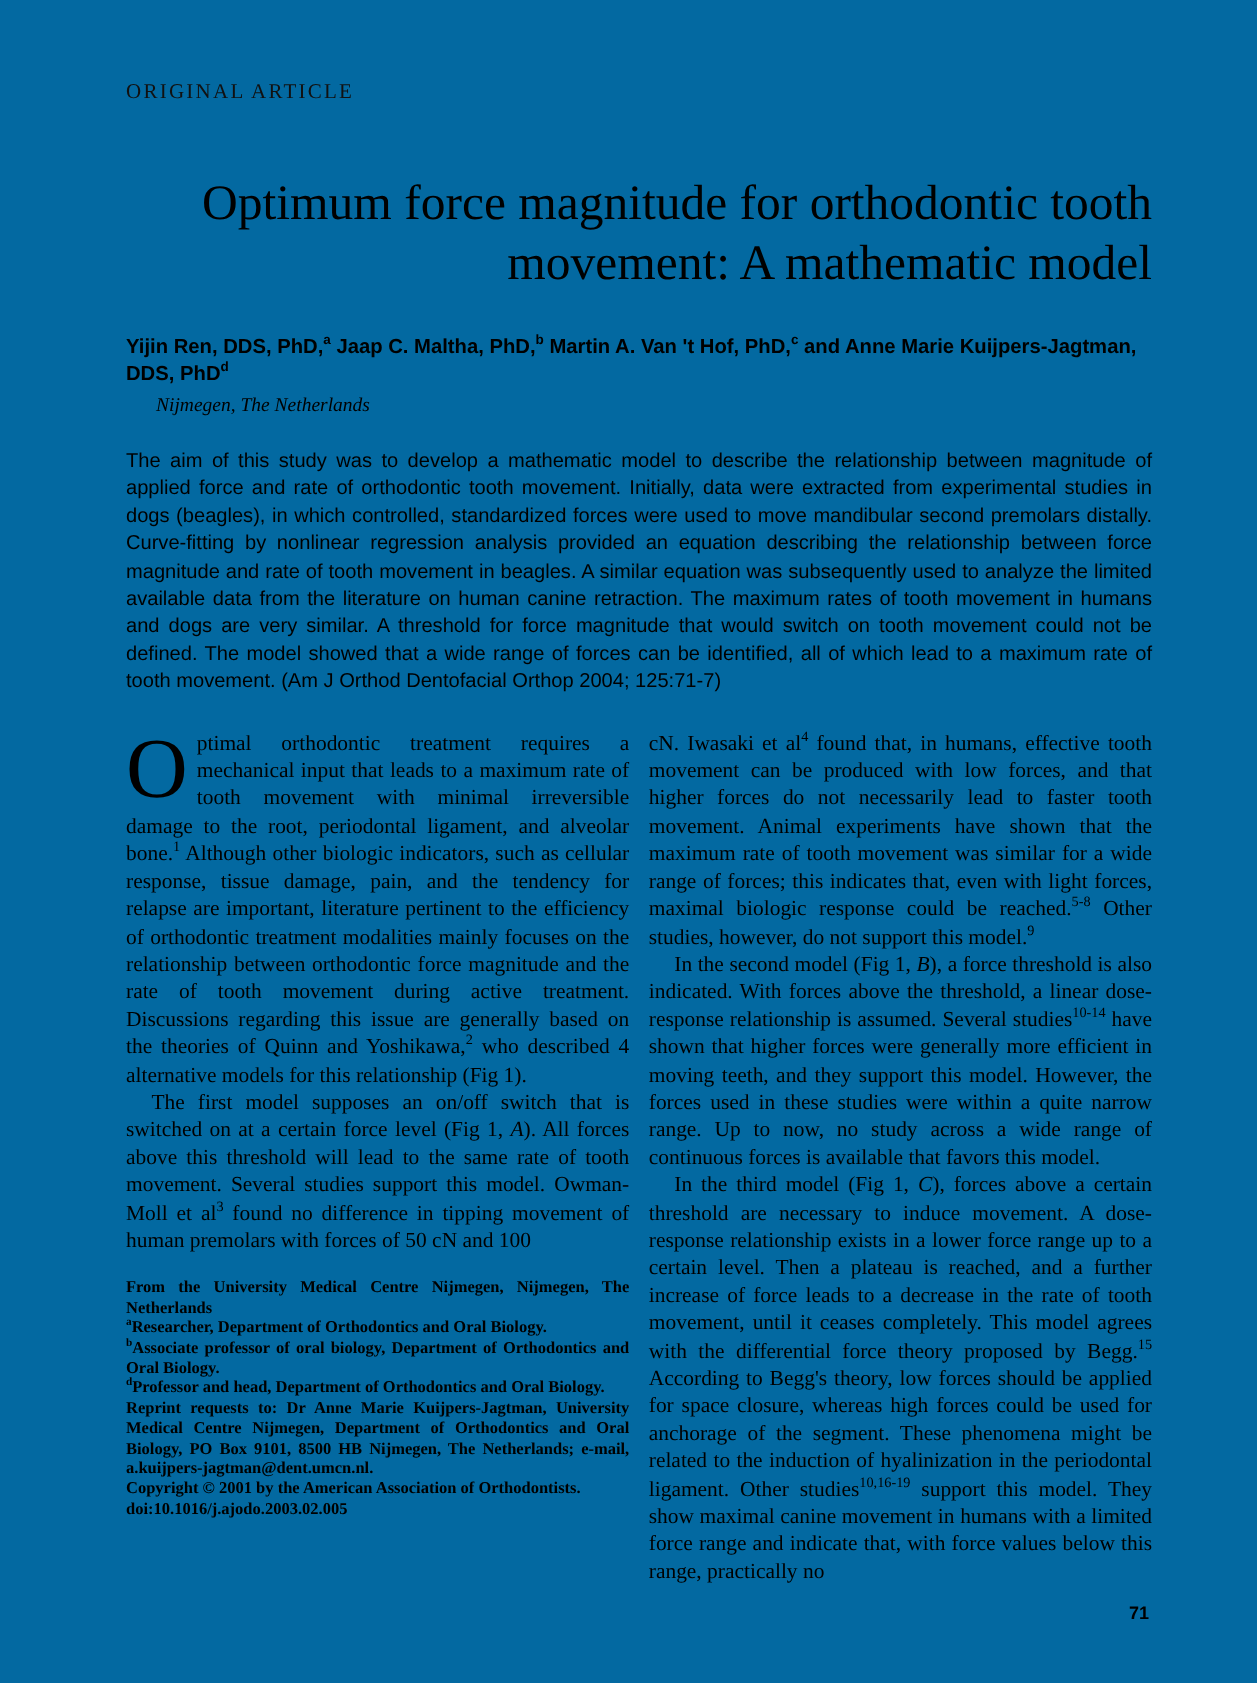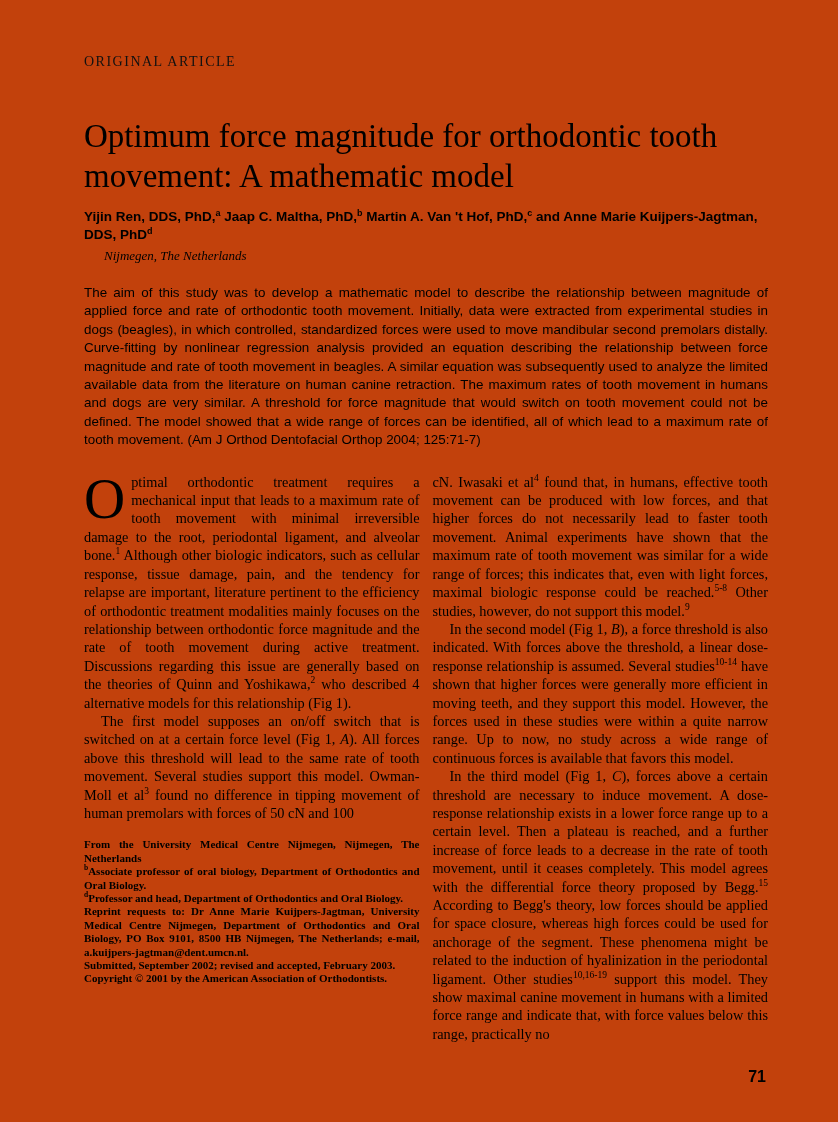--- a/index.html
+++ b/index.html
@@ -1,41 +1,42 @@
 <!DOCTYPE html>
 <html><head>
 <meta charset="utf-8">
 <style>
   html,body{margin:0;padding:0;background:#e8e8e8;}
   .page{
     position:relative;
     width:838px;height:1122px;
     margin:0 auto;
-    background:#c2410c;
+    background:#0369a1;
     box-sizing:border-box;
     padding:54px 70px 0 84px;
     color:#000;
     overflow:hidden;
   }
   .section-label{
     font-family:"Liberation Serif",serif;
     font-size:14px;
     letter-spacing:1.5px;
     color:#111;
   }
   .title{
     font-family:"Liberation Serif",serif;
     font-weight:normal;
     font-size:33px;
     line-height:40px;
     margin:46px 0 0 0;
     color:#000;
+    text-align:right;
   }
   .authors{
-    margin-top:12px;
+    margin-top:26px;
     font-family:"Liberation Sans",sans-serif;
     font-weight:bold;
     font-size:13.5px;
     line-height:18px;
   }
   .authors sup{font-size:9px;line-height:0;}
   .location{
     margin-top:4px;
     font-family:"Liberation Serif",serif;
     font-style:italic;
@@ -82,21 +83,21 @@
     text-align:justify;
     font-weight:bold;
   }
   .footnote-line sup{font-size:7.5px;line-height:0;}
   .page-number{
     position:absolute;
     right:72px;
     top:1068px;
     font-family:"Liberation Sans",sans-serif;
     font-weight:bold;
-    font-size:16px;
+    font-size:12px;
   }
 </style>
 </head>
 <body>
 
 <div class="page">
 
   <div class="section-label">ORIGINAL ARTICLE</div>
 
   <h1 class="title">Optimum force magnitude for orthodontic tooth movement: A mathematic model</h1>
@@ -108,25 +109,26 @@
   <p class="abstract">The aim of this study was to develop a mathematic model to describe the relationship between magnitude of applied force and rate of orthodontic tooth movement. Initially, data were extracted from experimental studies in dogs (beagles), in which controlled, standardized forces were used to move mandibular second premolars distally. Curve-fitting by nonlinear regression analysis provided an equation describing the relationship between force magnitude and rate of tooth movement in beagles. A similar equation was subsequently used to analyze the limited available data from the literature on human canine retraction. The maximum rates of tooth movement in humans and dogs are very similar. A threshold for force magnitude that would switch on tooth movement could not be defined. The model showed that a wide range of forces can be identified, all of which lead to a maximum rate of tooth movement. (Am J Orthod Dentofacial Orthop 2004; 125:71-7)</p>
 
   <div class="columns">
 
     <div class="col">
       <p class="body-p"><span class="dropcap">O</span><span>ptimal orthodontic treatment requires a mechanical input that leads to a maximum rate of tooth movement with minimal irreversible damage to the root, periodontal ligament, and alveolar bone.<sup>1</sup> Although other biologic indicators, such as cellular response, tissue damage, pain, and the tendency for relapse are important, literature pertinent to the efficiency of orthodontic treatment modalities mainly focuses on the relationship between orthodontic force magnitude and the rate of tooth movement during active treatment. Discussions regarding this issue are generally based on the theories of Quinn and Yoshikawa,<sup>2</sup> who described 4 alternative models for this relationship (Fig 1).</span></p>
       <p class="body-p indent">The first model supposes an on/off switch that is switched on at a certain force level (Fig 1, <i>A</i>). All forces above this threshold will lead to the same rate of tooth movement. Several studies support this model. Owman-Moll et al<sup>3</sup> found no difference in tipping movement of human premolars with forces of 50 cN and 100</p>
 
       <div class="footnotes">
         <p class="footnote-line">From the University Medical Centre Nijmegen, Nijmegen, The Netherlands</p>
+        <p class="footnote-line"><sup>a</sup>Researcher, Department of Orthodontics and Oral Biology.</p>
         <p class="footnote-line"><sup>b</sup>Associate professor of oral biology, Department of Orthodontics and Oral Biology.</p>
         <p class="footnote-line"><sup>d</sup>Professor and head, Department of Orthodontics and Oral Biology.</p>
         <p class="footnote-line">Reprint requests to: Dr Anne Marie Kuijpers-Jagtman, University Medical Centre Nijmegen, Department of Orthodontics and Oral Biology, PO Box 9101, 8500 HB Nijmegen, The Netherlands; e-mail, a.kuijpers-jagtman@dent.umcn.nl.</p>
-        <p class="footnote-line">Submitted, September 2002; revised and accepted, February 2003.</p>
         <p class="footnote-line">Copyright © 2001 by the American Association of Orthodontists.</p>
+        <p class="footnote-line">doi:10.1016/j.ajodo.2003.02.005</p>
       </div>
     </div>
 
     <div class="col">
       <p class="body-p">cN. Iwasaki et al<sup>4</sup> found that, in humans, effective tooth movement can be produced with low forces, and that higher forces do not necessarily lead to faster tooth movement. Animal experiments have shown that the maximum rate of tooth movement was similar for a wide range of forces; this indicates that, even with light forces, maximal biologic response could be reached.<sup>5-8</sup> Other studies, however, do not support this model.<sup>9</sup></p>
       <p class="body-p indent">In the second model (Fig 1, <i>B</i>), a force threshold is also indicated. With forces above the threshold, a linear dose-response relationship is assumed. Several studies<sup>10-14</sup> have shown that higher forces were generally more efficient in moving teeth, and they support this model. However, the forces used in these studies were within a quite narrow range. Up to now, no study across a wide range of continuous forces is available that favors this model.</p>
       <p class="body-p indent">In the third model (Fig 1, <i>C</i>), forces above a certain threshold are necessary to induce movement. A dose-response relationship exists in a lower force range up to a certain level. Then a plateau is reached, and a further increase of force leads to a decrease in the rate of tooth movement, until it ceases completely. This model agrees with the differential force theory proposed by Begg.<sup>15</sup> According to Begg's theory, low forces should be applied for space closure, whereas high forces could be used for anchorage of the segment. These phenomena might be related to the induction of hyalinization in the periodontal ligament. Other studies<sup>10,16-19</sup> support this model. They show maximal canine movement in humans with a limited force range and indicate that, with force values below this range, practically no</p>
     </div>
 
   </div>

